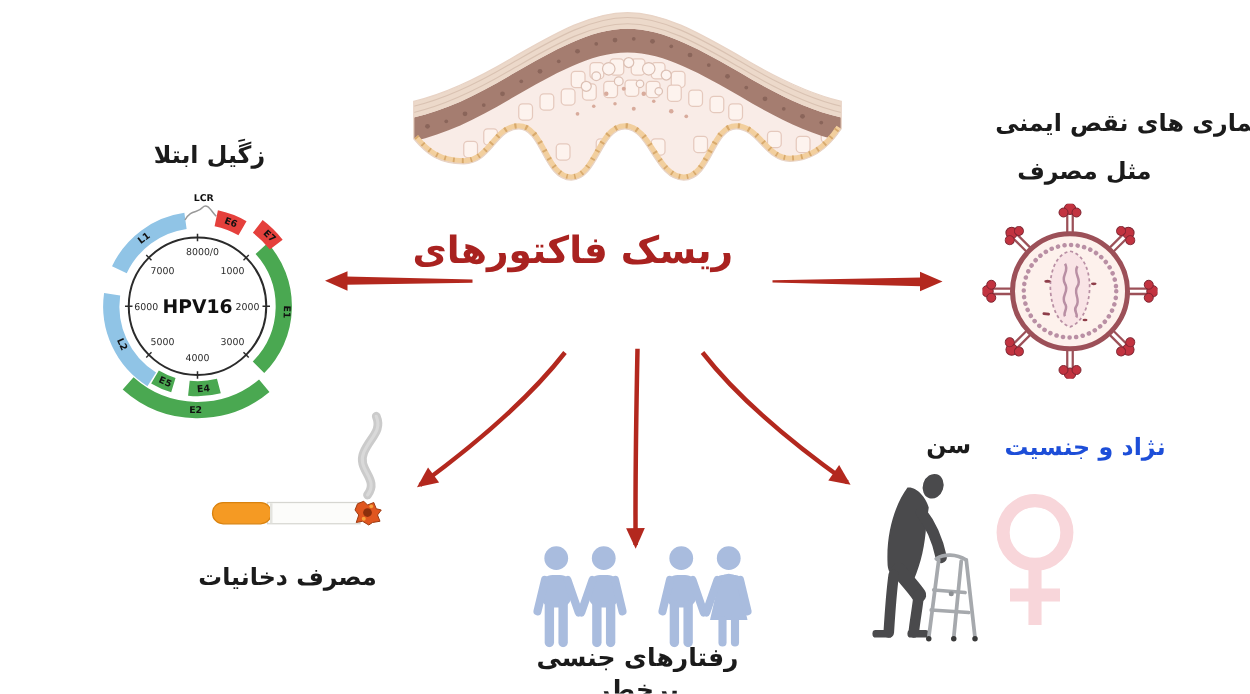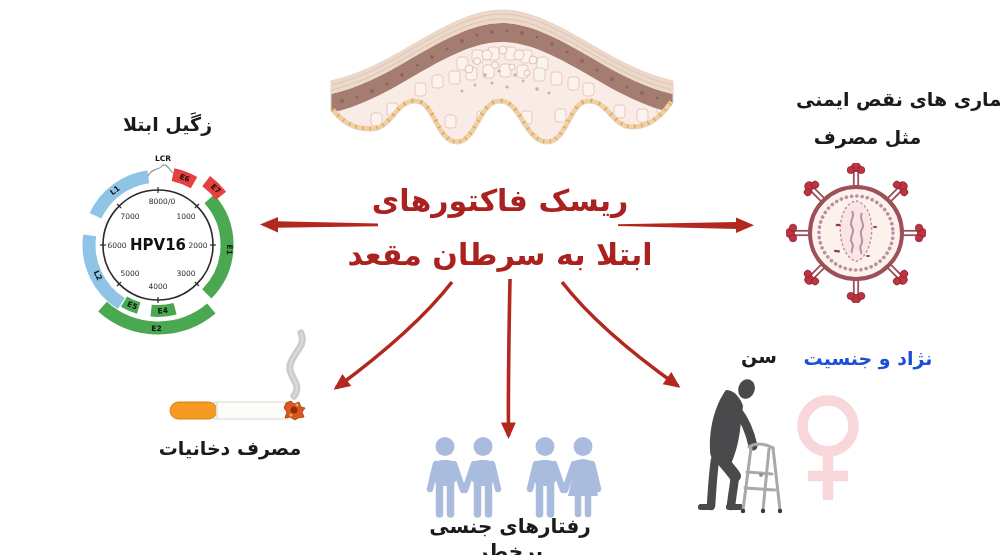--- a/index.html
+++ b/index.html
@@ -1,21 +1,21 @@
 <!DOCTYPE html>
 <html lang="fa"><head>
 <meta charset="utf-8">
 <style>
   html,body{margin:0;padding:0;background:#fff;}
   .canvas{position:relative;width:1000px;height:555px;background:#ffffff;overflow:hidden;
           font-family:"DejaVu Sans",sans-serif;}
   .abs{position:absolute;}
   .label{direction:rtl;text-align:center;font-weight:bold;color:#1b1b1b;font-size:19px;line-height:1.25;}
   .label.red{color:#1d4ed8;}
-  .title-line{direction:rtl;text-align:center;font-weight:bold;color:#a92220;font-size:30px;}
+  .title-line{direction:rtl;text-align:left;font-weight:bold;color:#a92220;font-size:30px;}
   svg{display:block;}
   .hpv-tick-label{font-size:7.5px;fill:#2a2a2a;font-weight:normal;}
   .hpv-gene-label{font-size:7.5px;fill:#111;font-weight:bold;}
   .hpv-center-label{font-size:15px;fill:#111;font-weight:bold;}
 </style>
 </head>
 <body>
 
 <div class="canvas">
 
@@ -117,21 +117,20 @@
 
       <g fill="none">
         <path d="M4,108 C14,120 24,128 44,128 C66,128 70,100 88,100 C106,100 108,141 130,141 C151,141 154,100 173,100 C192,100 197,141 220,141 C242,141 244,100 262,100 C279,100 285,126 305,126 C325,126 338,112 346,100" stroke="#f2cf9e" stroke-width="9"></path>
         <path d="M4,108 C14,120 24,128 44,128 C66,128 70,100 88,100 C106,100 108,141 130,141 C151,141 154,100 173,100 C192,100 197,141 220,141 C242,141 244,100 262,100 C279,100 285,126 305,126 C325,126 338,112 346,100" stroke="#d8a96b" stroke-width="9" stroke-dasharray="1.5 6"></path>
       </g>
     </g>
     <path d="M4,78 C30,72 55,60 85,42 C115,25 145,7 175,7 C205,7 235,25 265,42 C295,60 320,72 346,78 L346,100 C338,112 325,126 305,126 C285,126 279,100 262,100 C244,100 242,141 220,141 C197,141 192,100 173,100 C154,100 151,141 130,141 C108,141 106,100 88,100 C70,100 66,128 44,128 C24,128 14,120 4,108 Z" fill="none" stroke="#e8d3c5" stroke-width="1"></path>
   </svg>
 
   <div class="abs title-line" style="left:330px;top:183px;width:340px">ریسک فاکتورهای</div>
-  <div class="abs title-line" style="left:310px;top:237px;width:380px">ابتلا به سرطان مقعد</div>
 
   <svg class="abs" style="left:0;top:0;pointer-events:none" width="1000" height="555" viewBox="0 0 1000 555">
     <defs>
       <marker id="ah" markerUnits="userSpaceOnUse" markerWidth="20" markerHeight="18" refX="14" refY="8" orient="auto">
         <path d="M0.5,0.5 L17,8 L0.5,15.5 Z" fill="#b3281e"></path>
       </marker>
     </defs>
     <g fill="#b3281e">
       <polygon points="378,223.6 378,226.2 277,227.8 277,221.2"></polygon>
       <polygon points="278,217 278,232.5 260,224.6"></polygon>
@@ -243,21 +242,21 @@
     <rect x="56" y="74" width="74" height="17" fill="#fcfcfa" stroke="#d6d6d1" stroke-width="1"></rect>
     <rect x="12" y="74" width="47" height="17" rx="8.5" fill="#f59a23" stroke="#d9820e" stroke-width="1"></rect>
     <line x1="59" y1="74.5" x2="59" y2="90.5" stroke="#e4e4df" stroke-width="2"></line>
     <g>
       <polygon points="128,75 133,73 136,76 141,74 143,79 147,80 144,84 146,89 140,90 137,92 132,89 127,90 129,84 126,80" fill="#e0561f" stroke="#9c3a10" stroke-width="0.8"></polygon>
       <circle cx="136" cy="82" r="3.5" fill="#8c2f0c"></circle>
       <circle cx="139" cy="77" r="1.5" fill="#f7a23b"></circle>
       <circle cx="133" cy="87" r="1.6" fill="#f7a23b"></circle>
     </g>
   </svg>
-  <div class="abs label" style="left:150px;top:437px;width:160px">مصرف دخانیات</div>
+  <div class="abs label" style="left:150px;top:451px;width:160px">مصرف دخانیات</div>
 
   <svg class="abs" style="left:418px;top:436px" width="192" height="82" viewBox="0 0 192 82">
     <g fill="#a9bcde" stroke="#a9bcde">
 
       <circle cx="27" cy="10.5" r="9.5" stroke="none"></circle>
       <rect x="15" y="24" width="24" height="26" rx="9" stroke="none"></rect>
       <g fill="none" stroke-width="6.5" stroke-linecap="round">
         <line x1="18" y1="28" x2="12" y2="53"></line>
           <line x1="36" y1="28" x2="45" y2="54"></line>
       </g>

